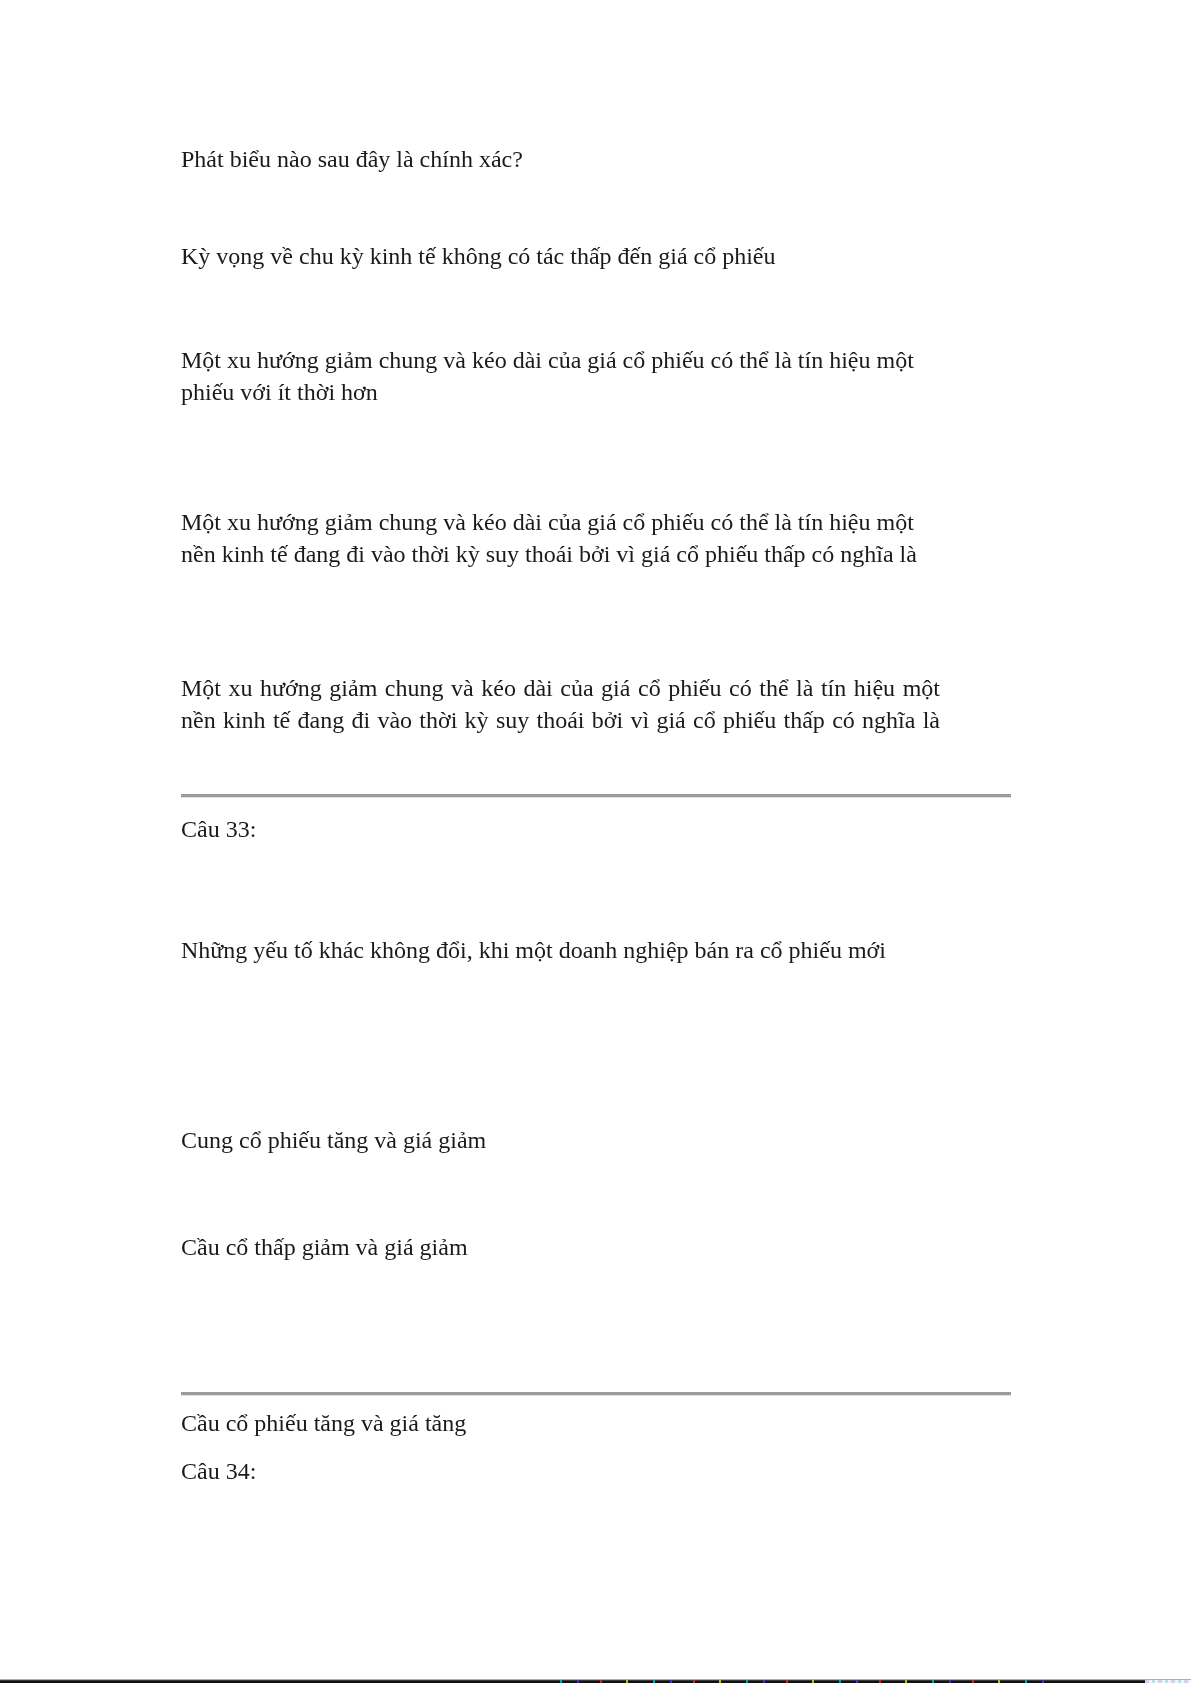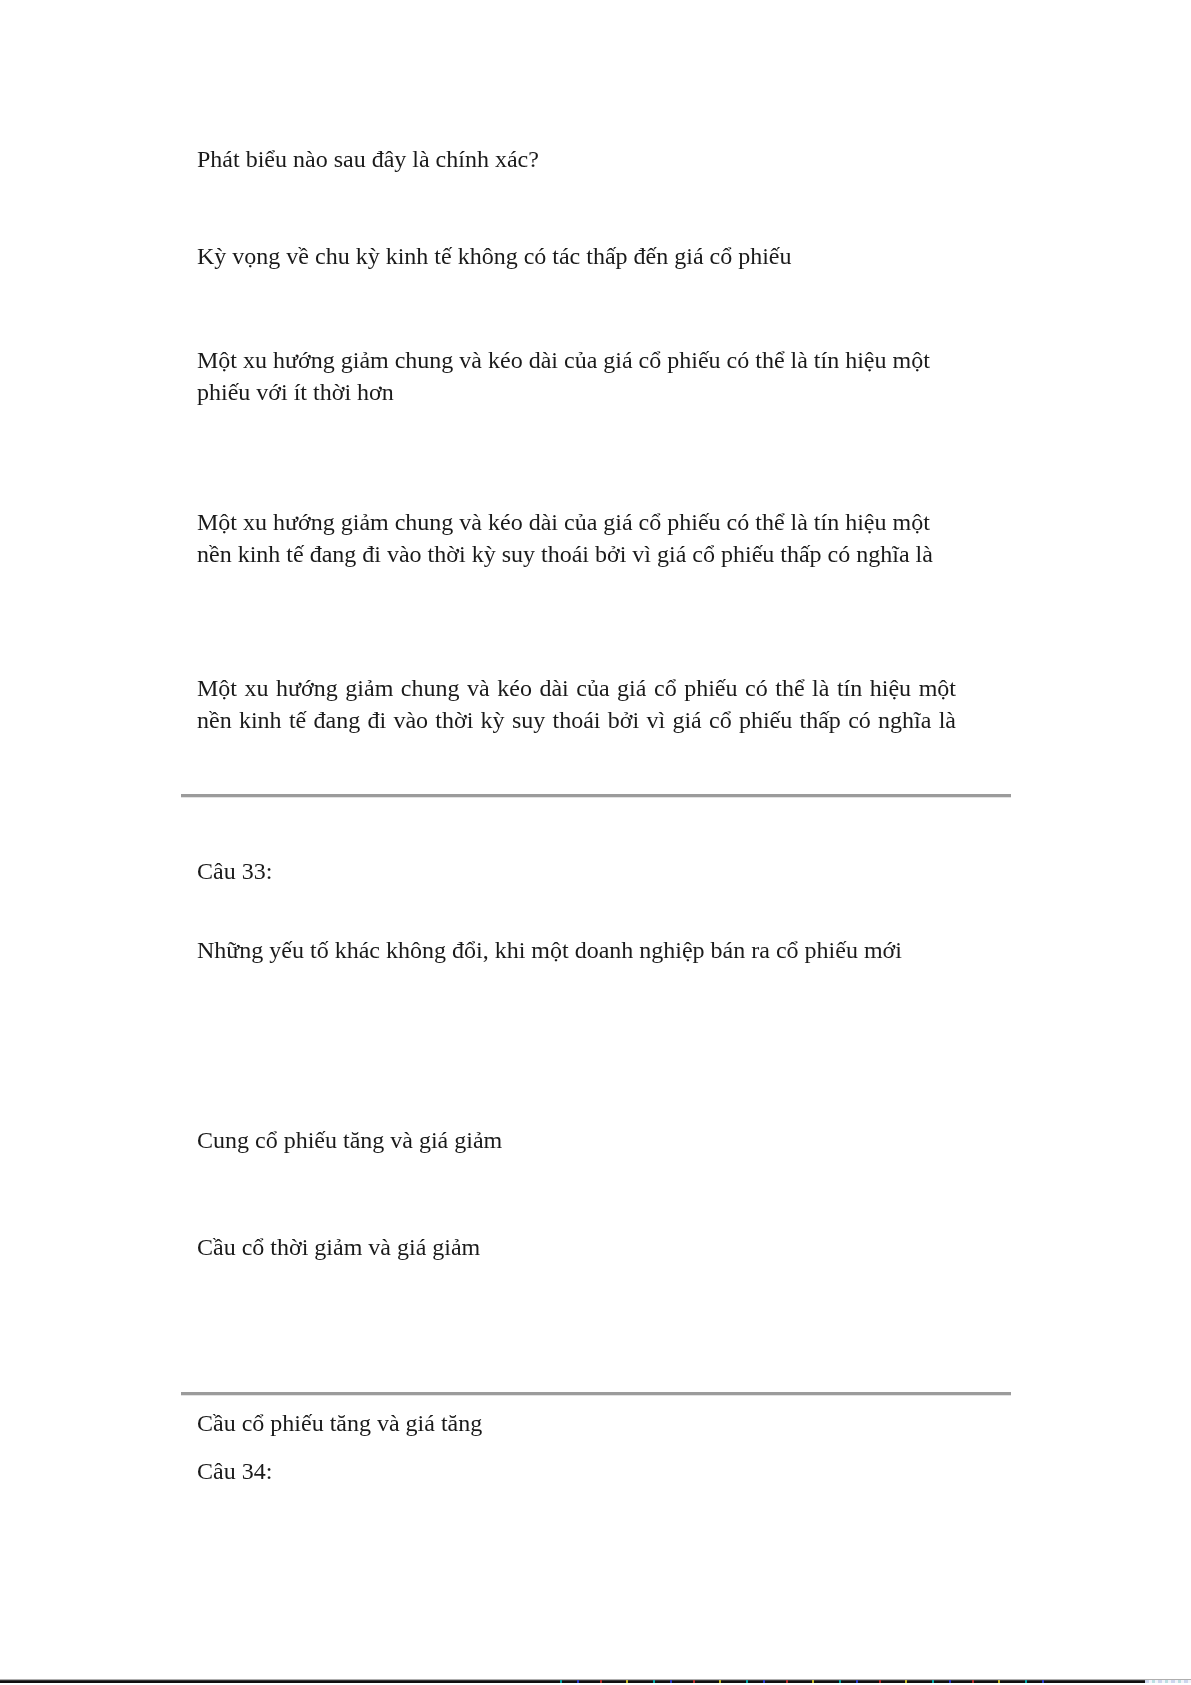--- a/index.html
+++ b/index.html
@@ -17,21 +17,20 @@
     background: #ffffff;
     font-family: "Liberation Serif", "DejaVu Serif", serif;
     color: #1a1a1a;
   }
   .block {
     position: absolute;
     left: 181px;
     font-size: 24px;
     line-height: 32px;
     color: #1a1a1a;
-    margin-left: 16px;
   }
   .line {
     white-space: nowrap;
   }
   .para .line { display: block; }
   .justify-line {
     white-space: normal;
     width: 759px;
     text-align: justify;
     text-align-last: justify;
@@ -94,28 +93,28 @@
     <span class="line">nền kinh tế đang đi vào thời kỳ suy thoái bởi vì giá cổ phiếu thấp có nghĩa là</span>
   </div>
 
   <div class="block para" style="top:672px">
     <span class="line justify-line">Một xu hướng giảm chung và kéo dài của giá cổ phiếu có thể là tín hiệu một</span>
     <span class="line justify-line">nền kinh tế đang đi vào thời kỳ suy thoái bởi vì giá cổ phiếu thấp có nghĩa là</span>
   </div>
 
   <div class="divider" style="top:794px"></div>
 
-  <div class="block line" style="top:855px">Câu 33:</div>
+  <div class="block line" style="top:813px">Câu 33:</div>
 
   <div class="block line" style="top:934px">Những yếu tố khác không đổi, khi một doanh nghiệp bán ra cổ phiếu mới</div>
 
 
   <div class="block line" style="top:1124px">Cung cổ phiếu tăng và giá giảm</div>
 
-  <div class="block line" style="top:1231px">Cầu cổ thời giảm và giá giảm</div>
+  <div class="block line" style="top:1231px">Cầu cổ thấp giảm và giá giảm</div>
 
   <div class="block line" style="top:1407px">Cầu cổ phiếu tăng và giá tăng</div>
 
   <div class="divider" style="top:1392px"></div>
 
   <div class="block line" style="top:1455px">Câu 34:</div>
 
   <div class="edge-bar"></div>
   <div class="edge-specks"></div>
   <div class="edge-right-light"></div>

